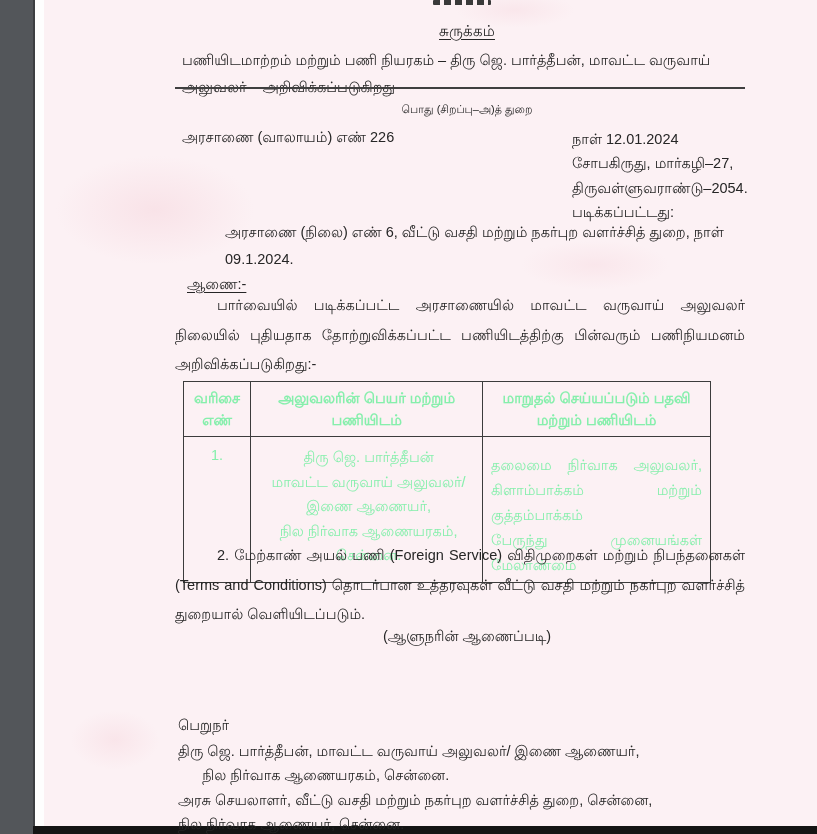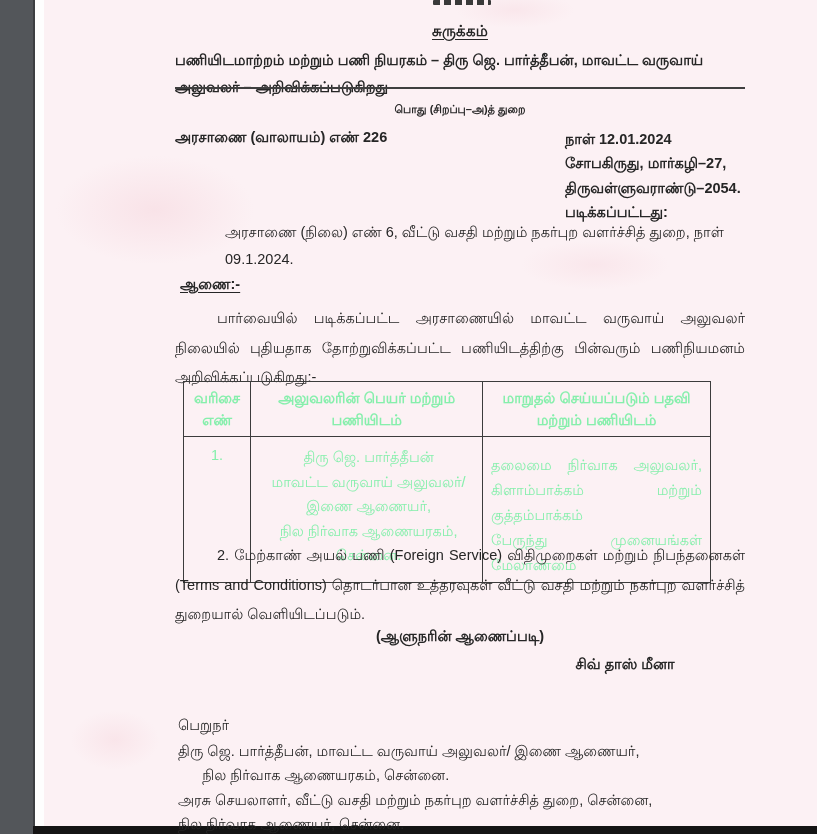--- a/index.html
+++ b/index.html
@@ -46,33 +46,33 @@
     border-radius:1px;
   }
   
   .content{
     position:absolute;left:175px;top:0;width:570px;height:834px;
     color:#262626;
     font-size:14.5px;
     line-height:1.5;
   }
   .content > div{position:absolute;}
-  .bold{font-weight:700;}
+  .bold{font-weight:400;margin-left:7px;}
   .semi{font-weight:500;}
   .center{text-align:center;width:100%;}
   .summary-heading{top:20px;font-size:15px;letter-spacing:.2px;
     text-decoration:underline;text-underline-offset:3px;}
   .subject{top:47px;width:570px;line-height:27px;}
   .subject-rule{top:87px;width:570px;border-top:2px solid #3f3f3f;height:0;}
   .department{top:101px;font-size:11px;}
   .go-number{top:127px;left:0;}
   .date-block{top:127px;left:390px;width:190px;white-space:pre-line;line-height:24.3px;}
   .reference{top:219px;width:570px;padding-left:50px;box-sizing:border-box;line-height:27px;}
   .order-heading{top:274px;left:5px;text-decoration:underline;text-underline-offset:3px;}
-  .para1{top:304px;width:570px;text-align:justify;text-indent:42px;line-height:29.5px;}
+  .para1{top:291px;width:570px;text-align:justify;text-indent:42px;line-height:29.5px;}
   .para2{top:541px;width:570px;text-align:justify;text-indent:42px;line-height:29.5px;}
   .by-order{top:626px;}
   .signatory{top:651px;left:330px;width:240px;text-align:center;line-height:27px;}
   .recipients-heading{top:715px;left:3px;}
   .recipients{top:739px;left:3px;width:600px;white-space:pre-wrap;line-height:24.3px;}
   
   .go-table{
     position:absolute;left:8px;top:381px;width:528px;
     border-collapse:collapse;table-layout:fixed;
     font-size:14.5px;color:#86efac;
@@ -155,21 +155,20 @@
 மேலாண்மை</td>
         </tr>
       </tbody>
     </table>
 
     <div class="para2 semi">2. மேற்காண் அயல் பணி (Foreign Service) விதிமுறைகள் மற்றும் நிபந்தனைகள் (Terms and Conditions) தொடர்பான உத்தரவுகள் வீட்டு வசதி மற்றும் நகர்புற வளர்ச்சித் துறையால் வெளியிடப்படும்.</div>
 
     <div class="by-order bold center">(ஆளுநரின் ஆணைப்படி)</div>
 
     <div class="signatory bold">
-      <div>சிவ் தாஸ் மீனா</div>
     </div>
 
     <div class="recipients-heading semi">பெறுநர்</div>
 
     <div class="recipients semi">திரு ஜெ. பார்த்தீபன், மாவட்ட வருவாய் அலுவலர்/ இணை ஆணையர்,
       நில நிர்வாக ஆணையரகம், சென்னை.
 அரசு செயலாளர், வீட்டு வசதி மற்றும் நகர்புற வளர்ச்சித் துறை, சென்னை,
 நில நிர்வாக ஆணையர், சென்னை.
 உறுப்பினர் செயலர், சென்னை பெருநகர வளர்ச்சிக் குழுமம், சென்னை.</div>
 

